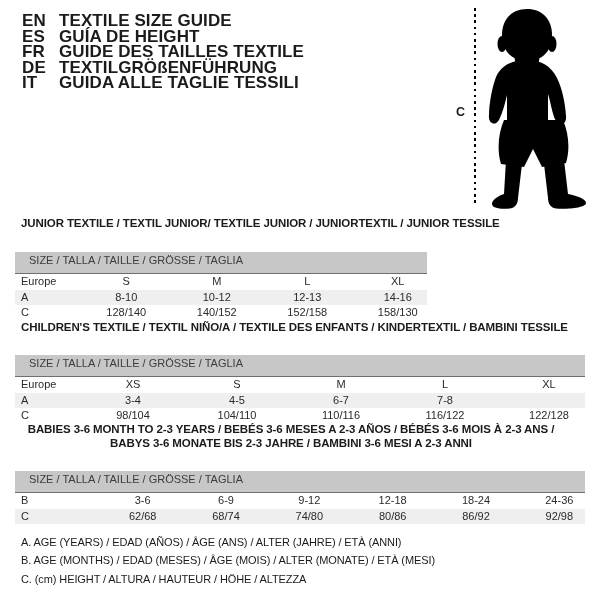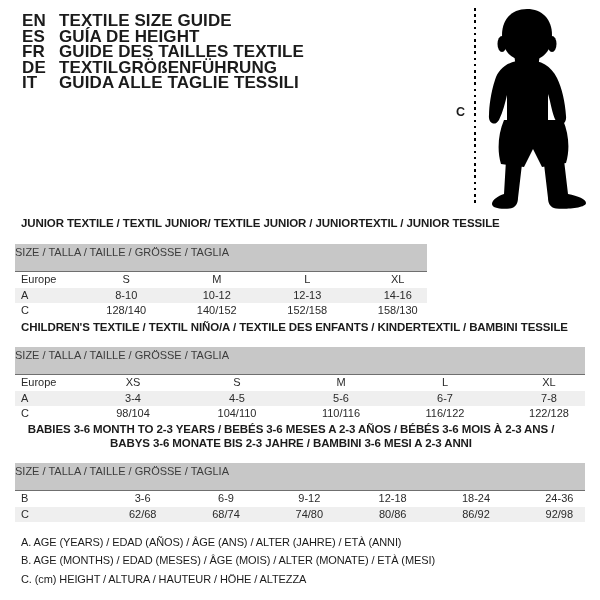--- a/index.html
+++ b/index.html
@@ -34,24 +34,24 @@
                    white-space:nowrap; }
   #title1 { top:216px; }
   #title2 { top:320px; }
   #title3 { top:422px; white-space:normal; width:540px;text-align:center; }
 
   
   .size-table { position:absolute; left:15px; font-size:11px; }
   #table1 { top:244px; width:412px; }
   #table2 { top:347px; width:570px; }
   #table3 { top:463px; width:570px; }
-  .t-head { height:28px; line-height:17px; box-sizing:border-box;
+  .t-head { height:22px; line-height:17px; box-sizing:border-box;
             background:var(--c-header_bar,#c7c7c7);
             border-bottom:1px solid var(--c-divider,#6f6f6f);
-            padding-left:0; color:var(--c-header_text,#3c3c3c); }
+            padding-left:14px; color:var(--c-header_text,#3c3c3c);margin-top:8px; }
   .t-row { display:grid; height:15.7px; line-height:15.7px; color:#2a2a2a;gap:32px; }
   .t-row.alt { background:var(--c-alt_row,#efefef); }
   .t-row .lbl { padding-left:6px; text-align:left; }
   .t-row .val { text-align:center; }
   .cols4 { grid-template-columns:50px repeat(4,1fr); }
   .cols5 { grid-template-columns:50px repeat(5,1fr); }
   .cols6 { grid-template-columns:70px repeat(6,1fr); }
 
   
   .footnotes { position:absolute; left:21px; top:533px;
@@ -142,21 +142,20 @@
       <div class="val">XS</div>
       <div class="val">S</div>
       <div class="val">M</div>
       <div class="val">L</div>
       <div class="val">XL</div>
     </div>
     <div class="t-row cols5 alt">
       <div class="lbl">A</div>
       <div class="val">3-4</div>
       <div class="val">4-5</div>
-      <div class="val">5-6</div>
       <div class="val">6-7</div>
       <div class="val">7-8</div>
     </div>
     <div class="t-row cols5">
       <div class="lbl">C</div>
       <div class="val">98/104</div>
       <div class="val">104/110</div>
       <div class="val">110/116</div>
       <div class="val">116/122</div>
       <div class="val">122/128</div>

